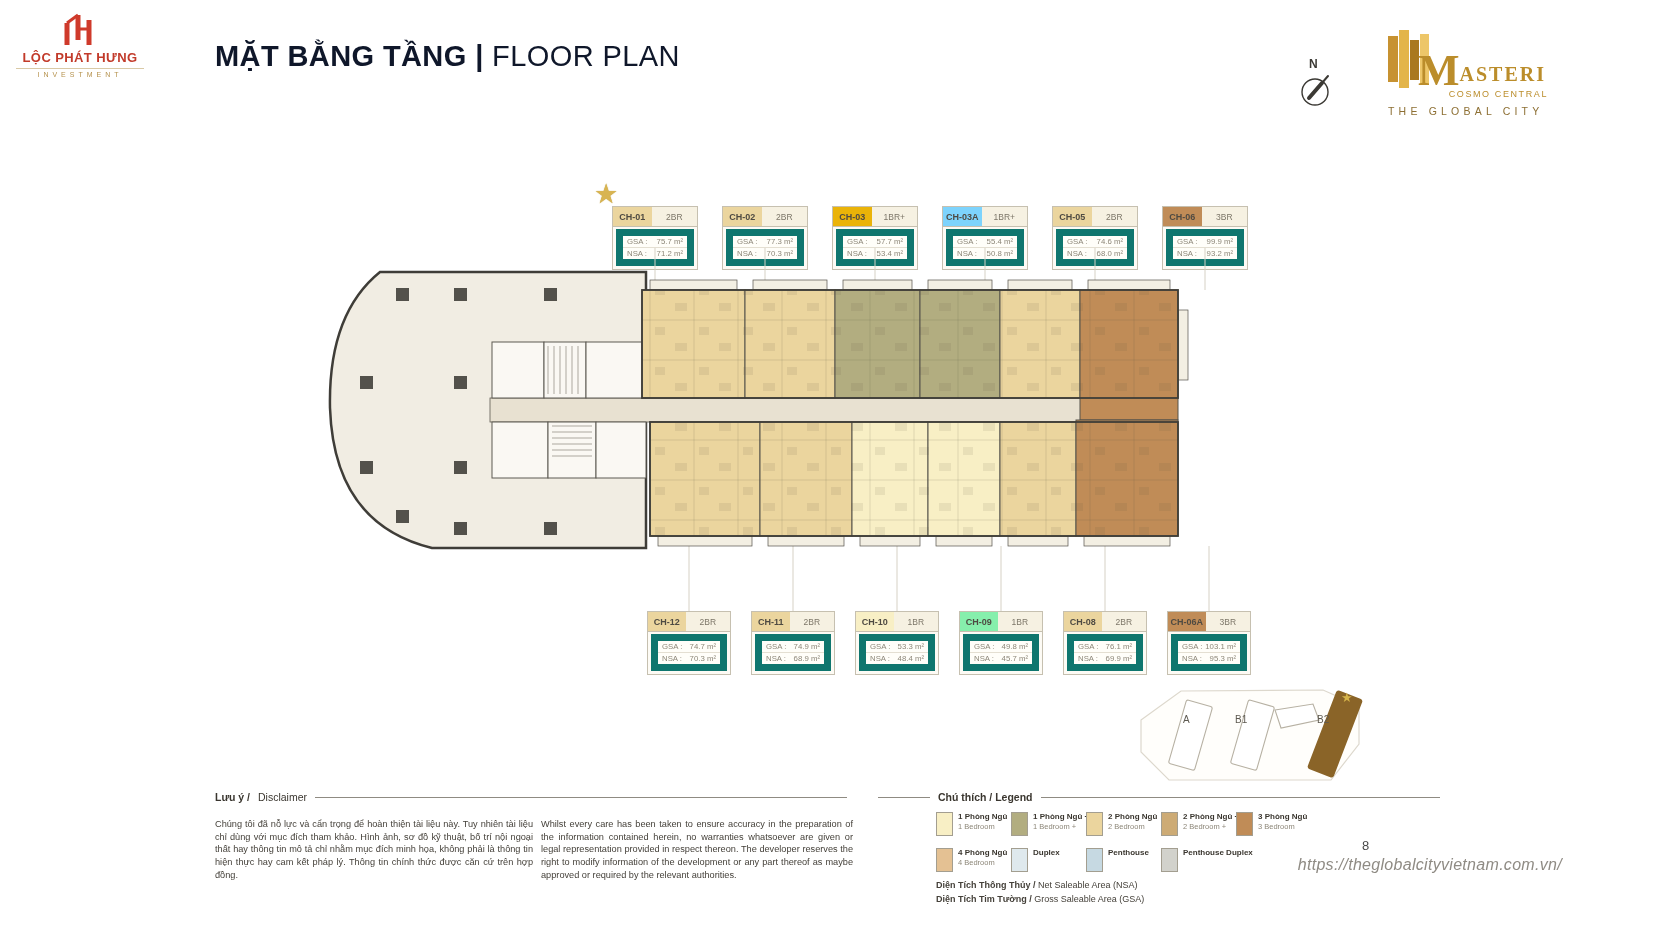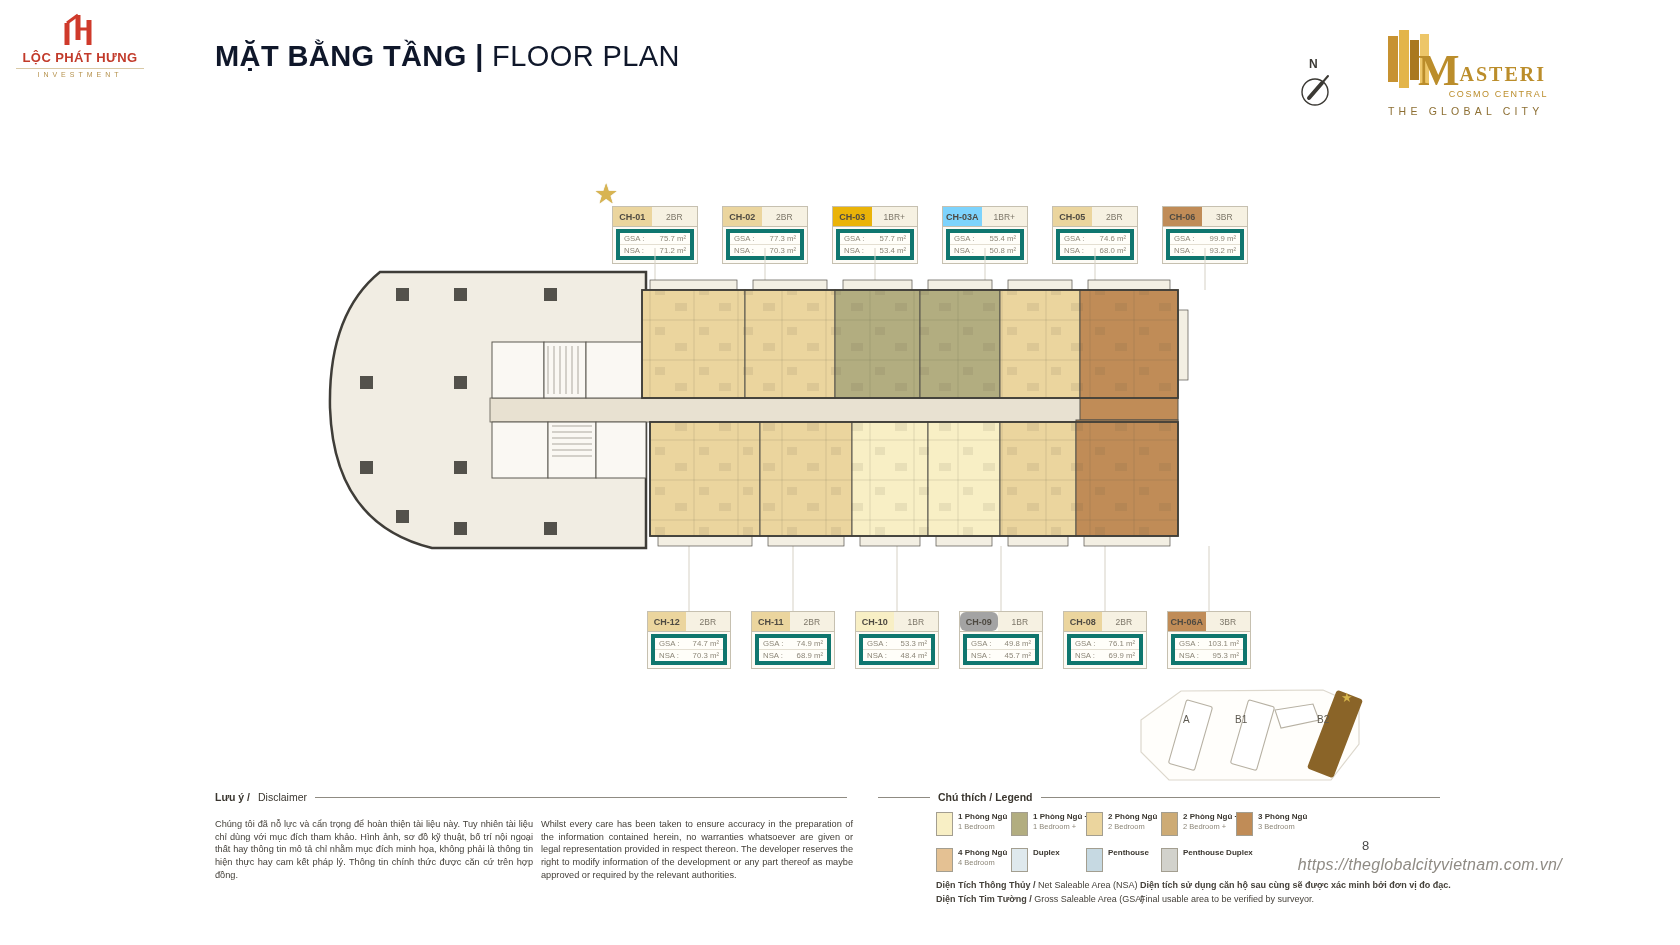--- a/index.html
+++ b/index.html
@@ -22,21 +22,21 @@
   .m-tag{font-size:10.5px;letter-spacing:4.2px;color:#8d6f33;margin-top:6px;white-space:nowrap}
 
   
   .urow-top{left:612px;top:206px;display:flex;gap:24px}
   .urow-bot{left:647px;top:611px;display:flex;gap:20px}
   .ucard{width:86px;background:#fdfbf5;border:1px solid #c6c0b0;box-sizing:border-box}
   .urow-bot .ucard{width:84px}
   .uhead{display:flex;height:19px;border-bottom:1px solid #c6c0b0}
   .ucode{flex:0 0 46%;display:flex;align-items:center;justify-content:center;font-size:9px;font-weight:bold;color:#4e4a42}
   .utype{flex:1;display:flex;align-items:center;justify-content:center;font-size:8.5px;color:#7c7668;background:#f6f1e2}
-  .ubody{margin:2px 3px 3px;border:4px solid #0f766e;background:#fffef9}
+  .ubody{margin:2px 3px 3px;border:7px solid #0f766e;background:#fffef9}
   .uline{display:flex;justify-content:space-between;align-items:center;height:11px;padding:0 4px;font-size:7.8px;color:#8d8779}
   .uline+.uline{border-top:1px solid #e4dfd2}
   .star{font-size:27px;color:#d8b452;text-shadow:0 0 1px #b99a3e;z-index:5}
 
   
   .dhead{left:215px;top:791px;width:632px;display:flex;align-items:center;gap:8px;font-size:10.5px}
   .dhead .ln{flex:1;height:1px;background:#8f8b82}
   .bold{font-weight:bold}
   .para{font-size:9.2px;line-height:1.38;text-align:justify;color:#45413a}
   .lhead{left:878px;top:791px;width:562px;display:flex;align-items:center;gap:8px;font-size:10.5px}
@@ -325,21 +325,21 @@
             <span>53.3 m²</span>
           </div>
       <div class="uline">
             <span>NSA :</span>
             <span>48.4 m²</span>
           </div>
         </div>
     </div>
     <div class="ucard">
       <div class="uhead">
-          <div class="ucode" style="background: #a3a3a3; border-radius: 6px;">CH-09</div>
+          <div class="ucode" style="background: #86efac;">CH-09</div>
           <div class="utype">1BR</div>
         </div>
       <div class="ubody">
           <div class="uline">
             <span>GSA :</span>
             <span>49.8 m²</span>
           </div>
       <div class="uline">
             <span>NSA :</span>
             <span>45.7 m²</span>
@@ -470,21 +470,17 @@
           <div class="lvi">Penthouse Duplex</div>
           <div class="len"></div>
         </div>
       </div>
   </div>
 
   <div class="abs notes" style="left:936px;top:879px">
     <div><span class="bold">Diện Tích Thông Thủy /</span><span> Net Saleable Area (NSA)</span></div>
     <div><span class="bold">Diện Tích Tim Tường /</span><span> Gross Saleable Area (GSA)</span></div>
   </div>
-  <div class="abs notes" style="left:1140px;top:879px">
-    <div class="bold">Diện tích sử dụng căn hộ sau cùng sẽ được xác minh bởi đơn vị đo đạc.</div>
-    <div>Final usable area to be verified by surveyor.</div>
-  </div>
 
   <div class="abs pageno">8</div>
   <div class="abs url">https://theglobalcityvietnam.com.vn/</div>
 
 </div>
 
 </body></html>

